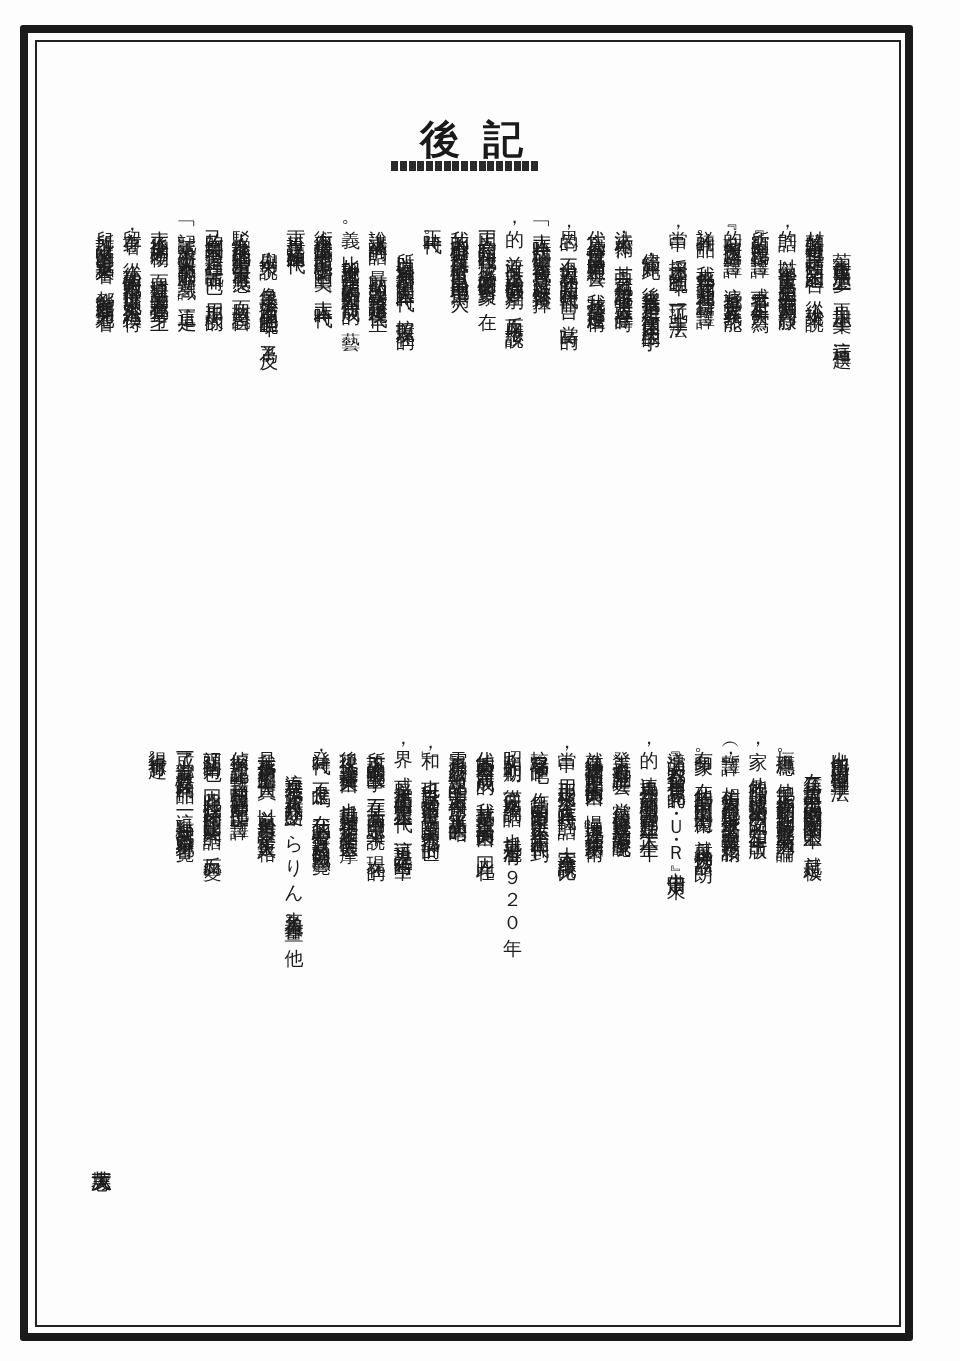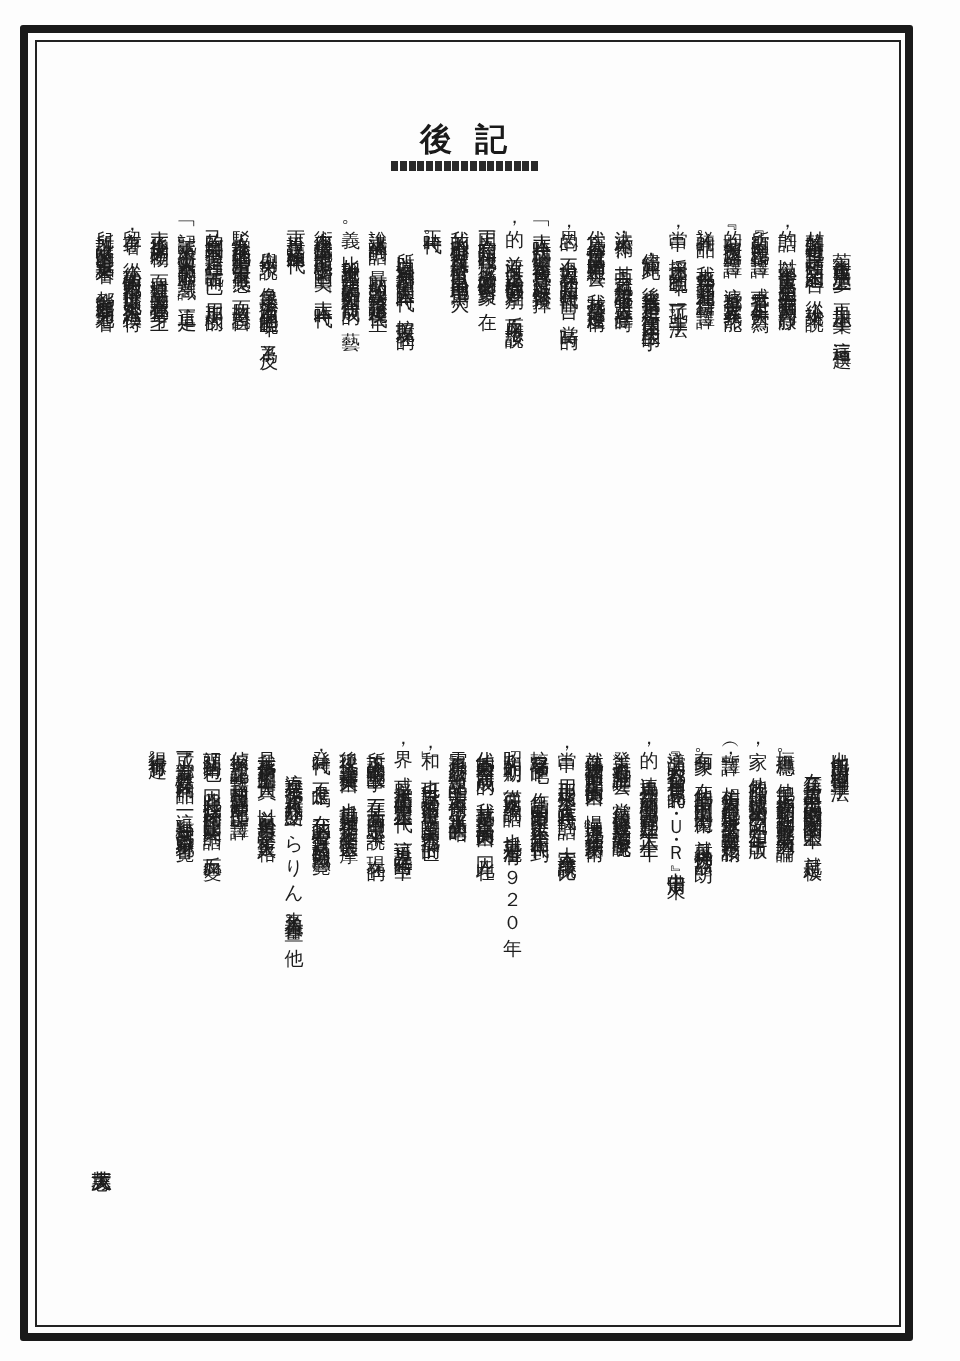--- a/index.html
+++ b/index.html
@@ -23,21 +23,21 @@
     .frame-inner {
       position: absolute;
       left: 35px; top: 40px;
       width: 866px; height: 1287px;
       box-sizing: border-box;
       border: 2px solid #222222;
     }
     .title {
       position: absolute;
       left: 420px; top: 122px;
-      font-size: 32px;
+      font-size: 40px;
       line-height: 34px;
       font-weight: bold;
       letter-spacing: 23px;
       white-space: nowrap;
       color: #1a1a1a;
     }
     .title-bar {
       position: absolute;
       left: 391px; top: 161px;
       width: 149px; height: 10px;

